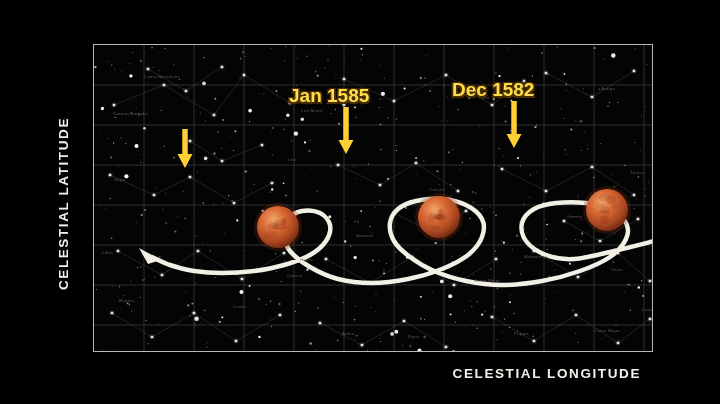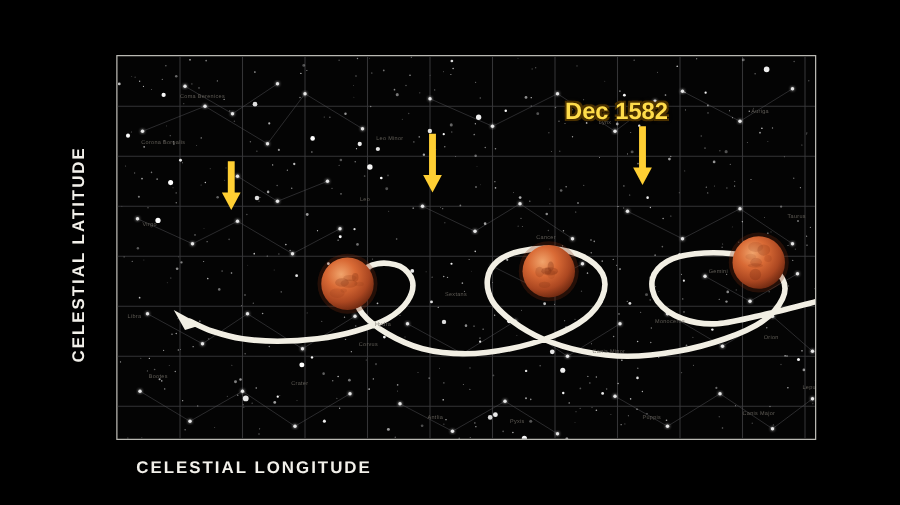--- a/index.html
+++ b/index.html
@@ -11,21 +11,21 @@
   .axis-title{
     position:absolute;color:#f2f0ea;font-weight:bold;
     letter-spacing:1.6px;font-size:13.5px;
     text-shadow:0 0 3px #000,0 1px 1px #000;
     white-space:nowrap;
   }
   #y-title{
     left:-67px;top:196px;width:260px;text-align:center;
     transform:rotate(-90deg);transform-origin:center center;
   }
-  #x-title{left:109px;top:366px;width:560px;text-align:left;}
+  #x-title{left:81px;top:366px;width:560px;text-align:right;}
 
   
   #chart{
     position:absolute;left:93px;top:44px;width:560px;height:308px;
     background:#040404;
     border:1.5px solid #b9b8b2;
     box-sizing:border-box;overflow:hidden;
   }
   #chart svg{position:absolute;left:0;top:0;}
 
@@ -805,14 +805,15 @@
         <div class="const-name" style="left: 536px; top: 125px;">Taurus</div>
         <div class="const-name" style="left: 314px; top: 289px;">Pyxis</div>
         <div class="const-name" style="left: 420px; top: 286px;">Puppis</div>
         <div class="const-name" style="left: 248px; top: 286px;">Antlia</div>
         <div class="const-name" style="left: 8px; top: 205px;">Libra</div>
         <div class="const-name" style="left: 500px; top: 283px;">Canis Major</div>
         <div class="const-name" style="left: 548px; top: 262px;">Lepus</div>
       </div>
   </div>
 
+  <div class="date-label" id="label-1">Jan 1585</div>
   <div class="date-label" id="label-2">Dec 1582</div>
 </div>
 
 </body></html>

